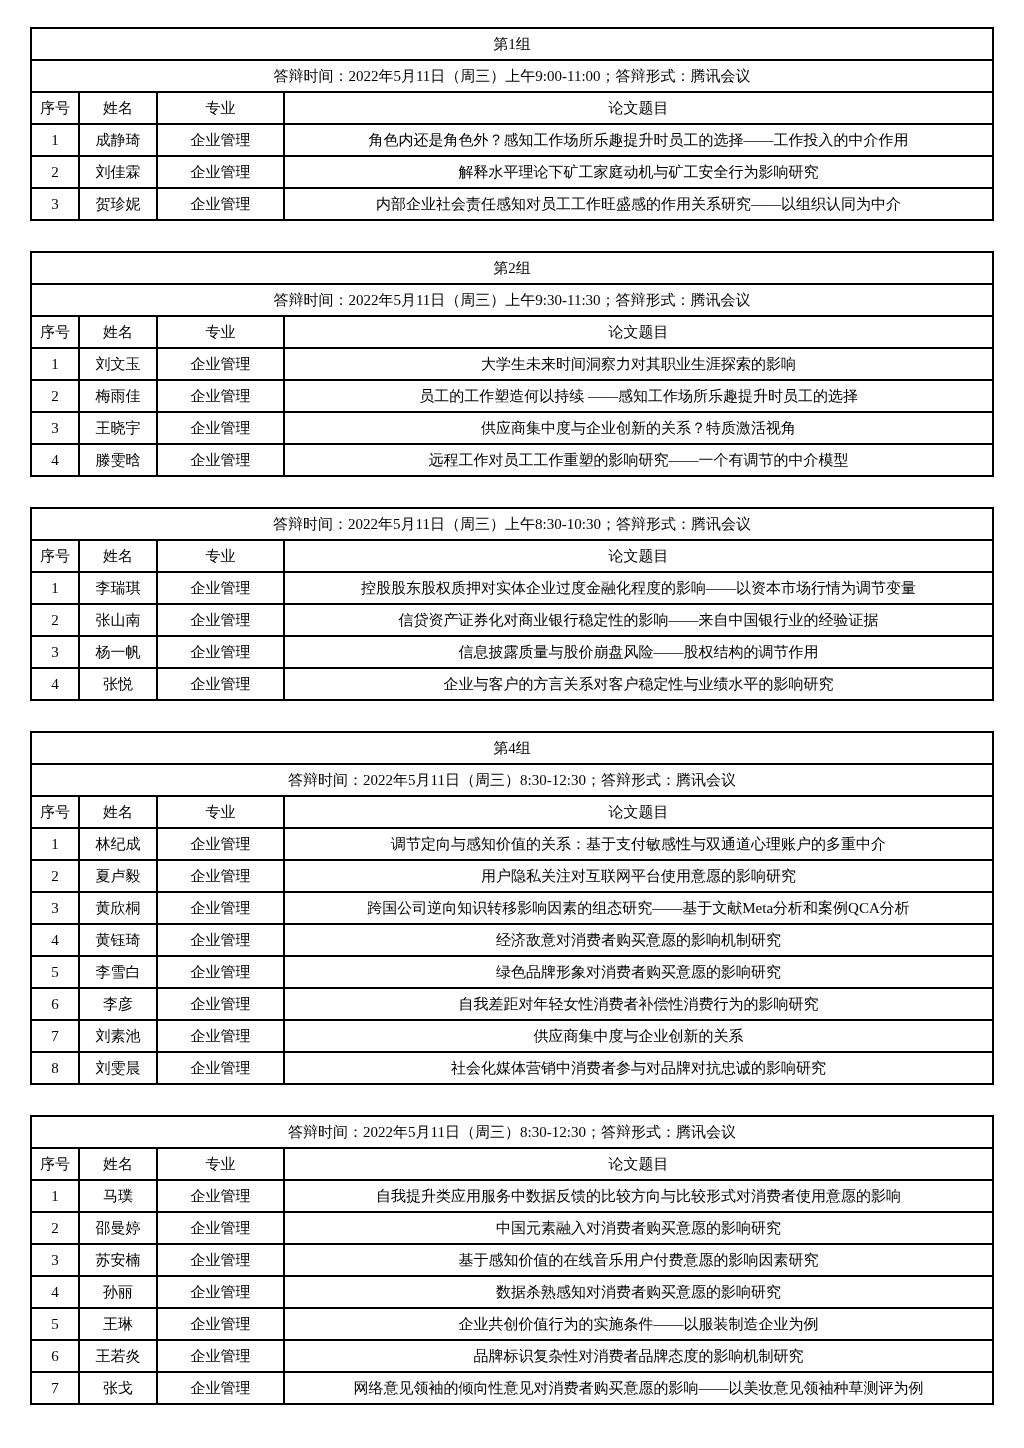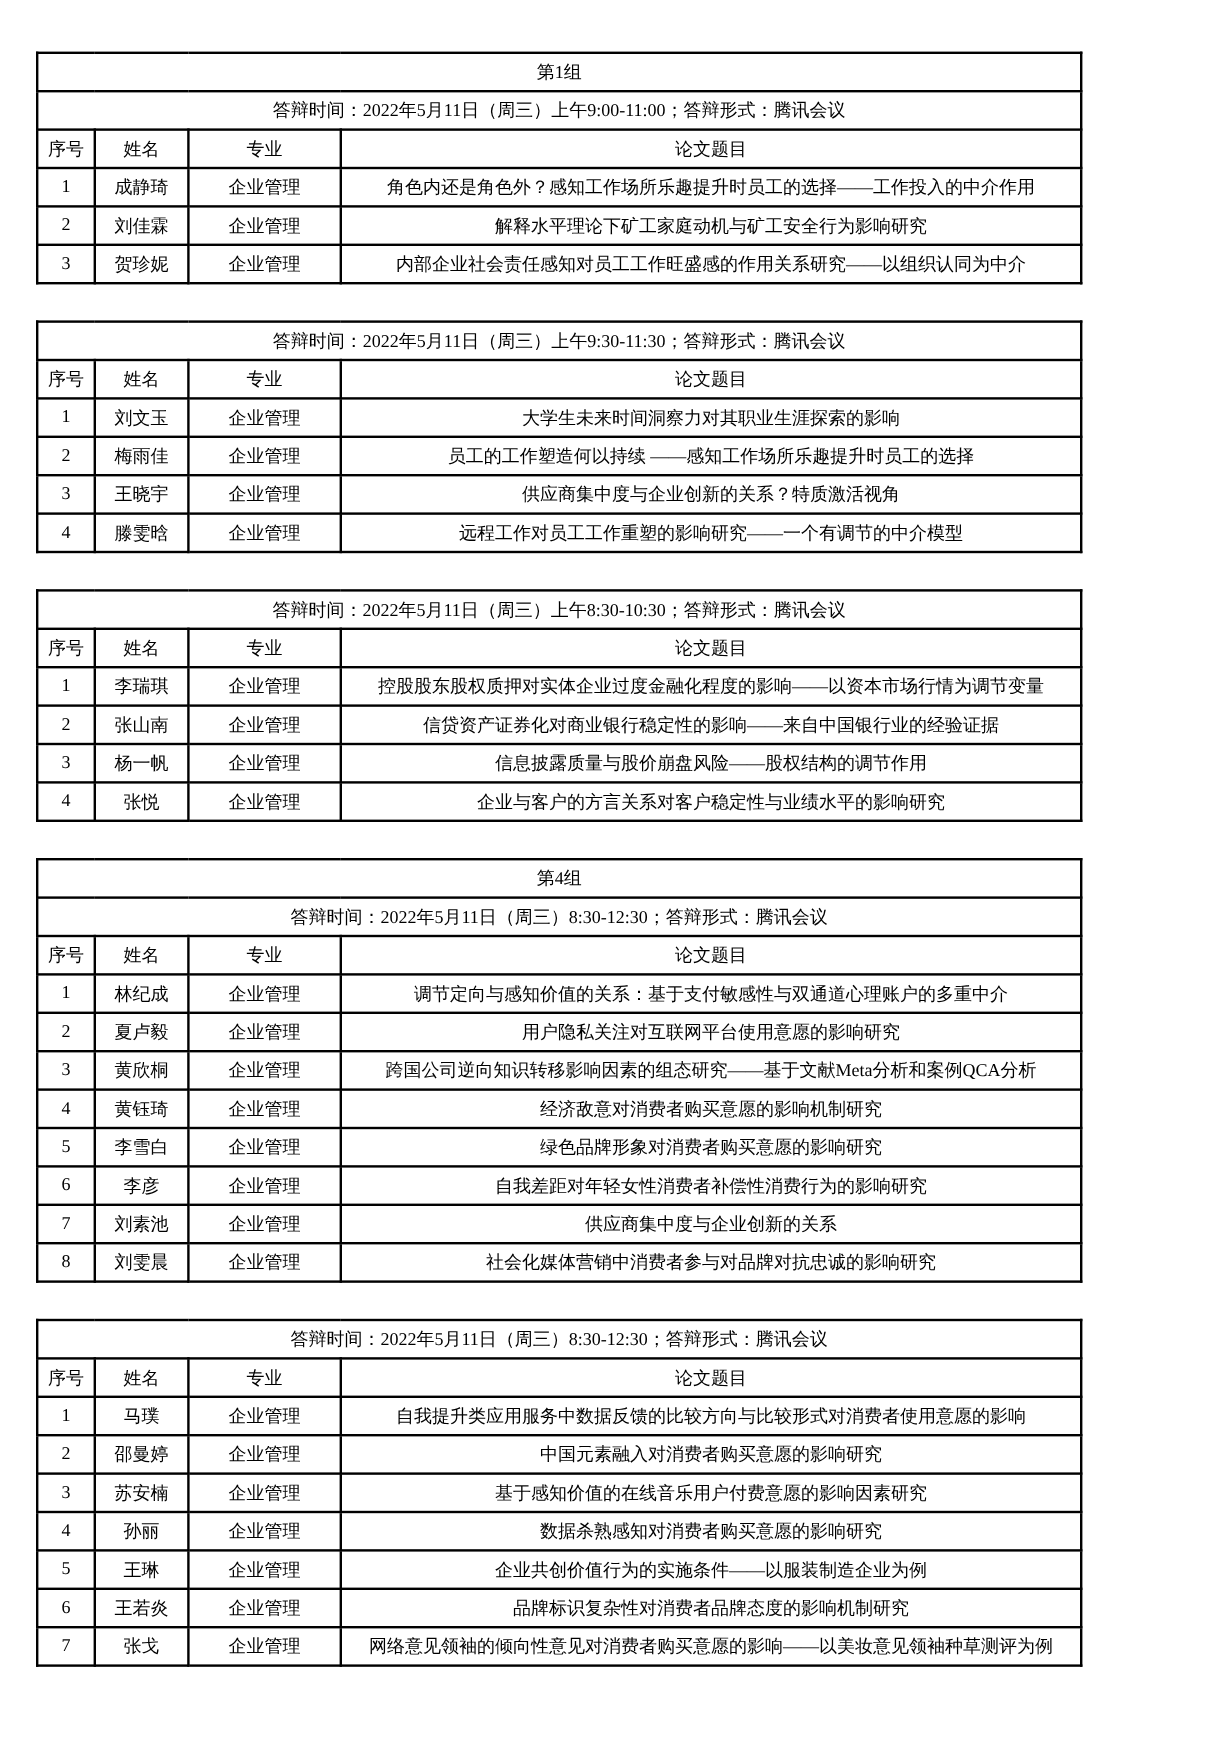--- a/index.html
+++ b/index.html
@@ -12,24 +12,24 @@
     height: 1448px;
     font-family: "Liberation Serif", "DejaVu Serif", serif;
     color: #000000;
   }
   .page {
     box-sizing: border-box;
     width: 1024px;
     padding: 27px 30px 0 30px;
   }
   table.group-table {
-    width: 872px;
+    width: 964px;
     border-collapse: collapse;
     table-layout: fixed;
-    margin: 16px 0 30px 0;
+    margin: 0 0 30px 0;
   }
   table.group-table td,
   table.group-table th {
     border: 2px solid #000000;
     height: 30px;
     text-align: center;
     vertical-align: middle;
     white-space: nowrap;
     overflow: hidden;
     padding: 0 2px;
@@ -101,20 +101,23 @@
       </table>
       <table class="group-table">
         <colgroup>
           <col style="width: 48px;">
           <col style="width: 78px;">
           <col style="width: 127px;">
           <col>
         </colgroup>
         <tbody>
           <tr>
+            <td class="group-title" colspan="4">第2组</td>
+          </tr>
+          <tr>
             <td class="session-info" colspan="4">答辩时间：2022年5月11日（周三）上午9:30-11:30；答辩形式：腾讯会议</td>
           </tr>
           <tr>
             <th class="col-header">序号</th>
             <th class="col-header">姓名</th>
             <th class="col-header">专业</th>
             <th class="col-header">论文题目</th>
           </tr>
           <tr>
             <td class="cell-index">1</td>

